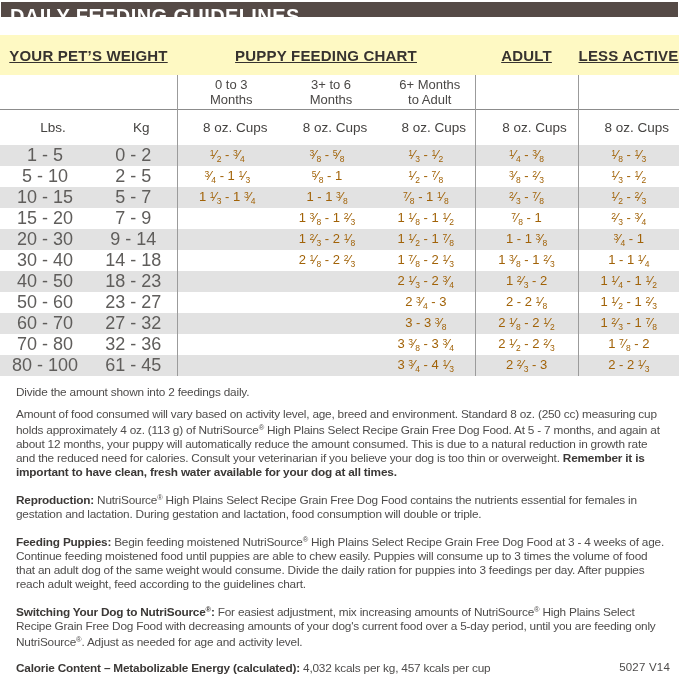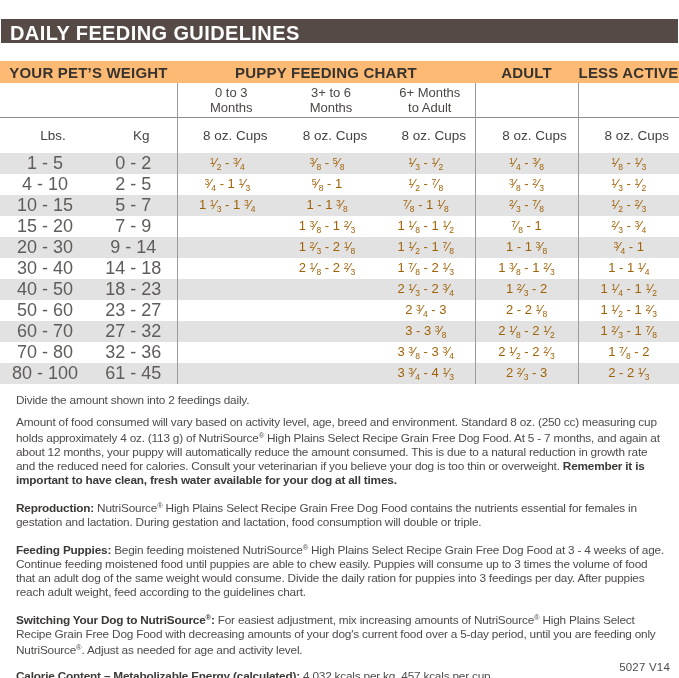--- a/index.html
+++ b/index.html
@@ -1,28 +1,28 @@
 <!DOCTYPE html>
 <html><head>
 <meta charset="utf-8">
 <style>
   html,body{margin:0;padding:0;background:#ffffff;}
   #page{position:relative;width:679px;height:678px;background:#ffffff;overflow:hidden;
         font-family:"Liberation Sans", sans-serif;color:#4e4c4b;}
 
   
-  .titlebar{margin:19px 1px 0 1px;height:24px;background:#554a46;}
+  .titlebar{margin:2px 1px 0 1px;height:15px;background:#554a46;}
   .titlebar h1{margin:0;padding-left:9px;line-height:28px;font-size:20px;font-weight:bold;
                letter-spacing:.4px;color:#ffffff;}
 
   
   table.feed{border-collapse:collapse;table-layout:fixed;width:679px;margin-top:18px;}
   table.feed th,table.feed td{padding:0;text-align:center;vertical-align:middle;}
-  tr.row-group th{height:22px;background:#fdba74;font-size:15px;font-weight:bold;
-                  color:#37332f;letter-spacing:.2px;}
+  tr.row-group th{height:40px;background:#fef9c3;font-size:15px;font-weight:bold;
+                  color:#37332f;letter-spacing:.2px;text-decoration:underline;}
   tr.row-age td{height:34px;font-size:13px;line-height:15px;color:#4a4846;white-space:pre-line;padding-left:8px;}
   tr.row-unit td{height:35px;font-size:13.5px;color:#454341;border-top:1px solid #8c8c8c;padding-left:16px;}
   tbody td{height:20px;font-size:13px;}
   tbody td.wt{color:#5f5d5b;font-size:18px;}
   tbody td.val{color:#a16207;}
   tr.stripe td{background:#e2e2e2;}
   .div-l{border-left:1px solid #9b9b9b;}
 
   
   .fr{white-space:nowrap;}
@@ -90,21 +90,21 @@
         <tr class="stripe">
           <td class="wt">1 - 5</td>
           <td class="wt">0 - 2</td>
           <td class="val div-l"><span class="fr"><sup>1</sup>⁄<sub>2</sub></span> - <span class="fr"><sup>3</sup>⁄<sub>4</sub></span></td>
           <td class="val"><span class="fr"><sup>3</sup>⁄<sub>8</sub></span> - <span class="fr"><sup>5</sup>⁄<sub>8</sub></span></td>
           <td class="val"><span class="fr"><sup>1</sup>⁄<sub>3</sub></span> - <span class="fr"><sup>1</sup>⁄<sub>2</sub></span></td>
           <td class="val div-l"><span class="fr"><sup>1</sup>⁄<sub>4</sub></span> - <span class="fr"><sup>3</sup>⁄<sub>8</sub></span></td>
           <td class="val div-l"><span class="fr"><sup>1</sup>⁄<sub>8</sub></span> - <span class="fr"><sup>1</sup>⁄<sub>3</sub></span></td>
         </tr>
         <tr class="">
-          <td class="wt">4 - 10</td>
+          <td class="wt">5 - 10</td>
           <td class="wt">2 - 5</td>
           <td class="val div-l"><span class="fr"><sup>3</sup>⁄<sub>4</sub></span> - 1 <span class="fr"><sup>1</sup>⁄<sub>3</sub></span></td>
           <td class="val"><span class="fr"><sup>5</sup>⁄<sub>8</sub></span> - 1</td>
           <td class="val"><span class="fr"><sup>1</sup>⁄<sub>2</sub></span> - <span class="fr"><sup>7</sup>⁄<sub>8</sub></span></td>
           <td class="val div-l"><span class="fr"><sup>3</sup>⁄<sub>8</sub></span> - <span class="fr"><sup>2</sup>⁄<sub>3</sub></span></td>
           <td class="val div-l"><span class="fr"><sup>1</sup>⁄<sub>3</sub></span> - <span class="fr"><sup>1</sup>⁄<sub>2</sub></span></td>
         </tr>
         <tr class="stripe">
           <td class="wt">10 - 15</td>
           <td class="wt">5 - 7</td>

